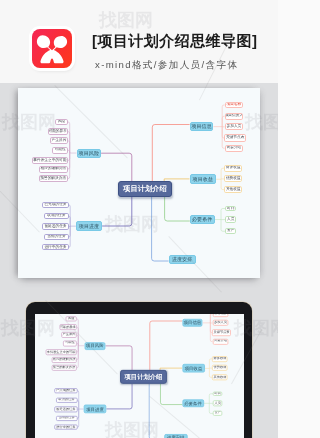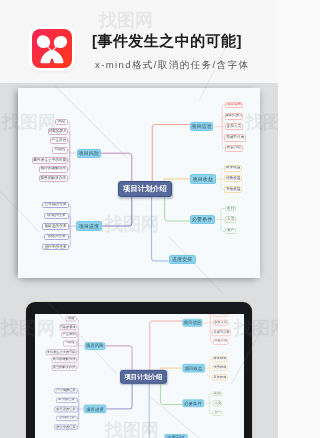--- a/index.html
+++ b/index.html
@@ -54,22 +54,22 @@
 <body>
 
 <div id="page">
 
   <div class="hdr">
     <div class="logo">
       <svg viewBox="0 0 40 39" xmlns="http://www.w3.org/2000/svg">
         <path fill="#ffffff" d="M10.5 6.2C14.7 6.2 18.1 9.3 18.1 13.2C18.1 15.0 17.4 16.6 16.2 17.9L20.0 21.3L23.5 17.9C22.4 16.7 21.8 15.1 21.8 13.4C21.8 9.7 25.2 6.9 29.3 6.9C32.7 6.9 35.1 9.4 35.1 12.7C35.1 16.3 31.9 19.1 28.1 19.1C26.8 19.1 25.7 18.8 24.7 18.3L21.8 21.0C26.6 22.9 30.3 27.4 31.5 32.2C31.8 33.3 31.0 34.3 29.9 34.3L23.5 34.3C22.6 34.3 21.8 33.6 21.7 32.7C21.4 30.7 20.8 29.4 20.0 29.4C19.2 29.4 18.6 30.7 18.3 32.7C18.2 33.6 17.4 34.3 16.5 34.3L10.1 34.3C9.0 34.3 8.2 33.3 8.5 32.2C9.7 27.4 13.4 22.9 18.2 21.0L15.3 18.3C14.3 18.8 13.2 19.1 11.9 19.1C8.1 19.1 4.9 16.3 4.9 12.7C4.9 9.4 7.1 6.2 10.5 6.2Z"></path>
       </svg>
     </div>
-    <div class="hdr-title">[事件发生之中的可能]</div>
-    <div class="hdr-sub">x-mind格式/取消的任务/含字体</div>
+    <div class="hdr-title">[项目计划介绍思维导图]</div>
+    <div class="hdr-sub">x-mind格式/参加人员/含字体</div>
   </div>
 
   <div class="stage"></div>
 
   <div class="card">
     <div class="card-inner" id="mm1">
         <div class="mmroot" style="width: 242px; height: 190px; transform: translate(0px, 0px) scale(1); transform-origin: 0px 0px;">
           <svg class="links" viewBox="0 0 242 190" width="242" height="190">
             <path d="M113.8 93 L113.8 67.8 Q113.8 65.2 111.2 65.2 L83.1 65.2" fill="none" stroke="#b071a6" stroke-width="0.85" opacity="0.92" stroke-linecap="butt" stroke-linejoin="round"></path>
             <path d="M58.5 65.05 L51.7 65.05" fill="none" stroke="#d0aaca" stroke-width="0.6" opacity="0.9" stroke-linecap="butt" stroke-linejoin="round"></path>

